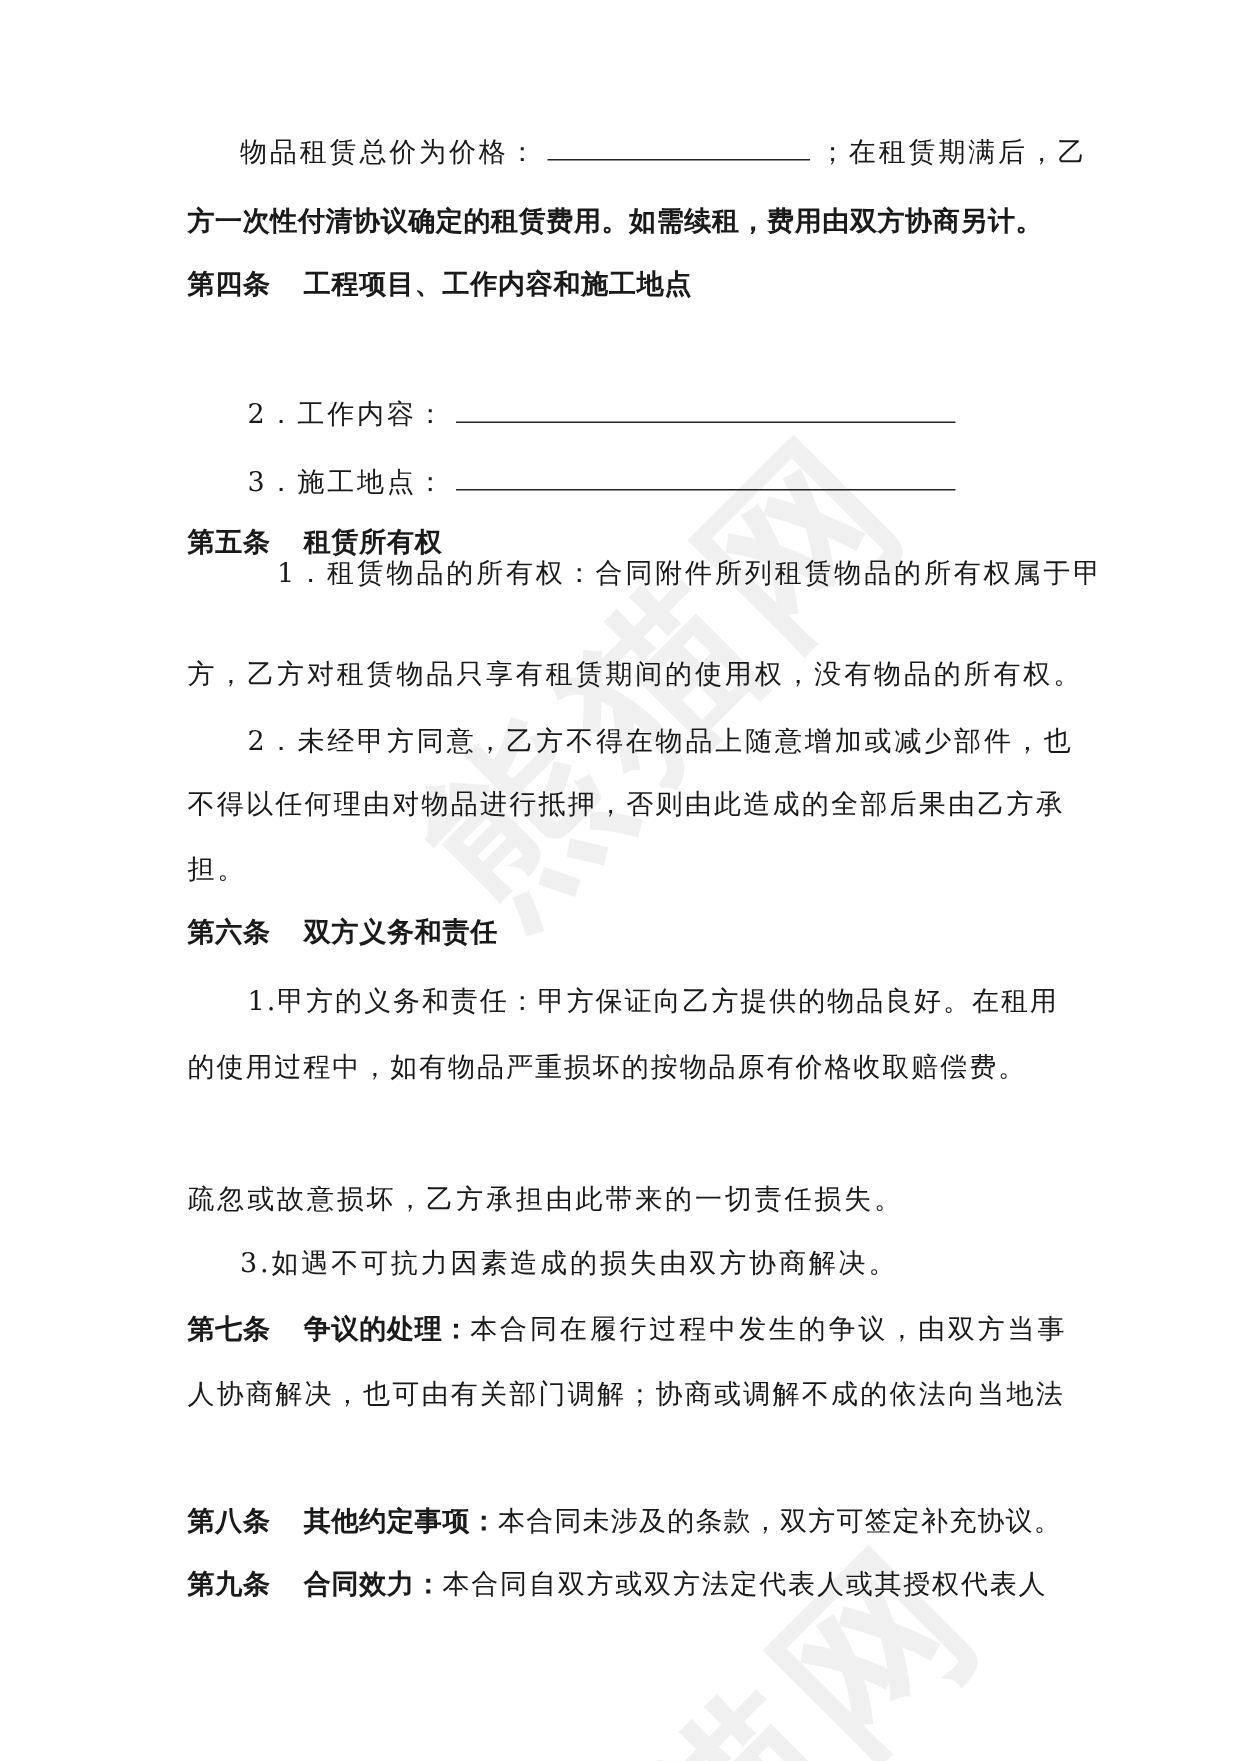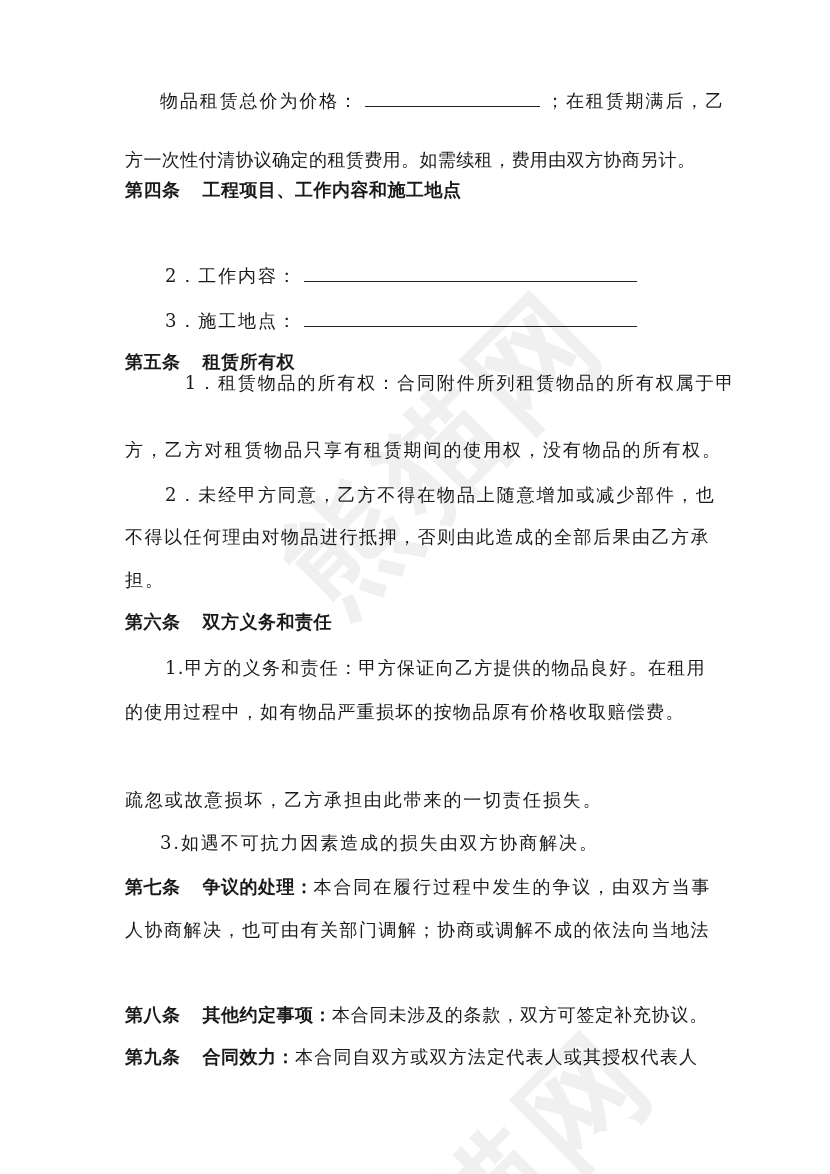--- a/index.html
+++ b/index.html
@@ -31,21 +31,21 @@
 <body>
 
 <div class="page">
 
   <div class="watermark" style="left:250px; top:370px;">熊猫网</div>
   <div class="watermark" style="left:300px; top:1110px;">熊猫网</div>
 
   <div class="line indent1" style="top:88px;">
     <span>物品租赁总价为价格：</span><span class="blank blank-price"></span><span>；在租赁期满后，乙</span>
   </div>
-  <div class="line tight" style="top:148px;">方一次性付清协议确定的租赁费用。如需续租，费用由双方协商另计。</div>
+  <div class="line tight" style="top:136px;font-weight:bold;">方一次性付清协议确定的租赁费用。如需续租，费用由双方协商另计。</div>
 
   <div class="line heading" style="top:178px;">
     <span class="num">第四条</span><span>工程项目、工作内容和施工地点</span>
   </div>
   <div class="line indent2" style="top:263px;">
     <span>2．工作内容：</span><span class="blank blank-long"></span>
   </div>
   <div class="line indent2" style="top:308px;">
     <span>3．施工地点：</span><span class="blank blank-long"></span>
   </div>

